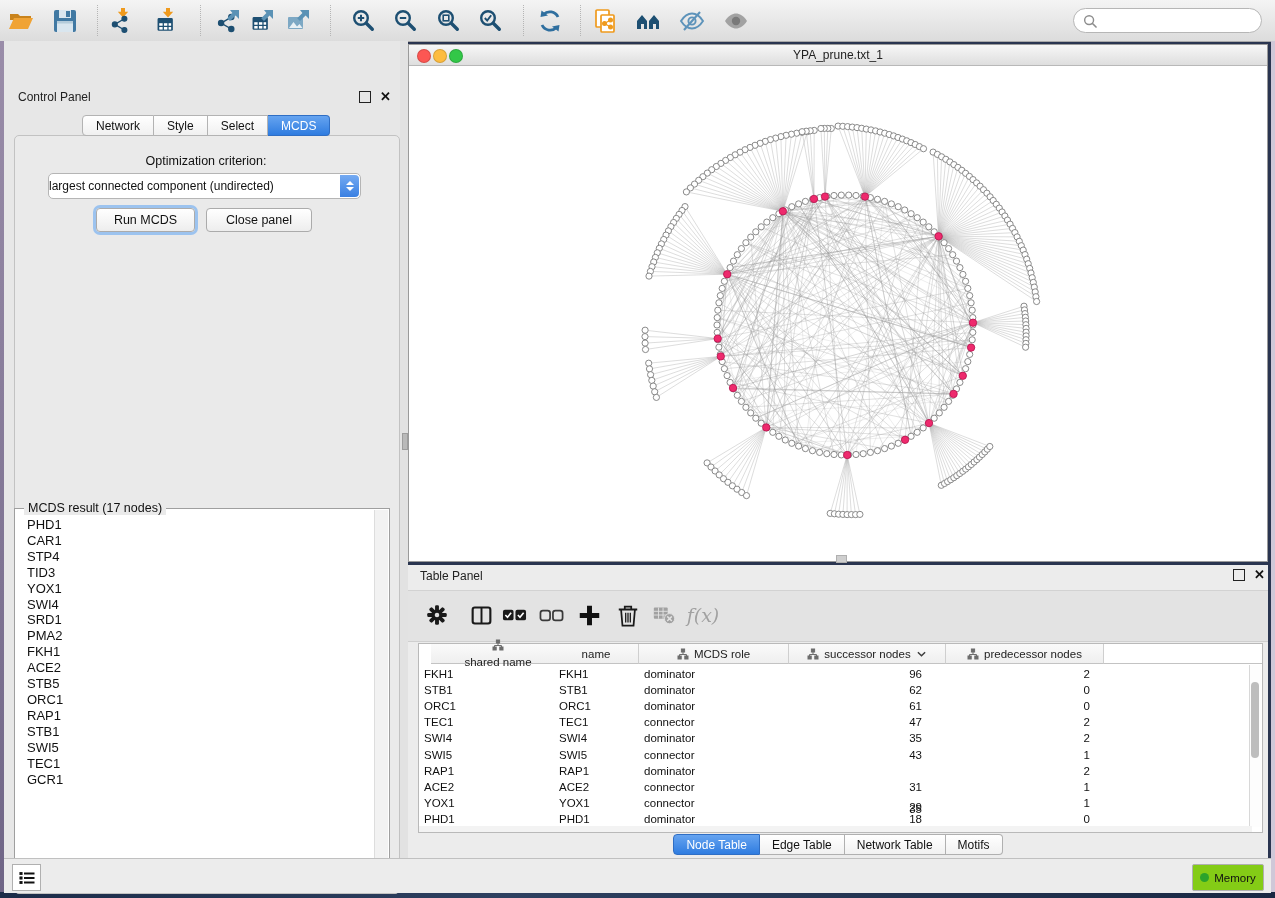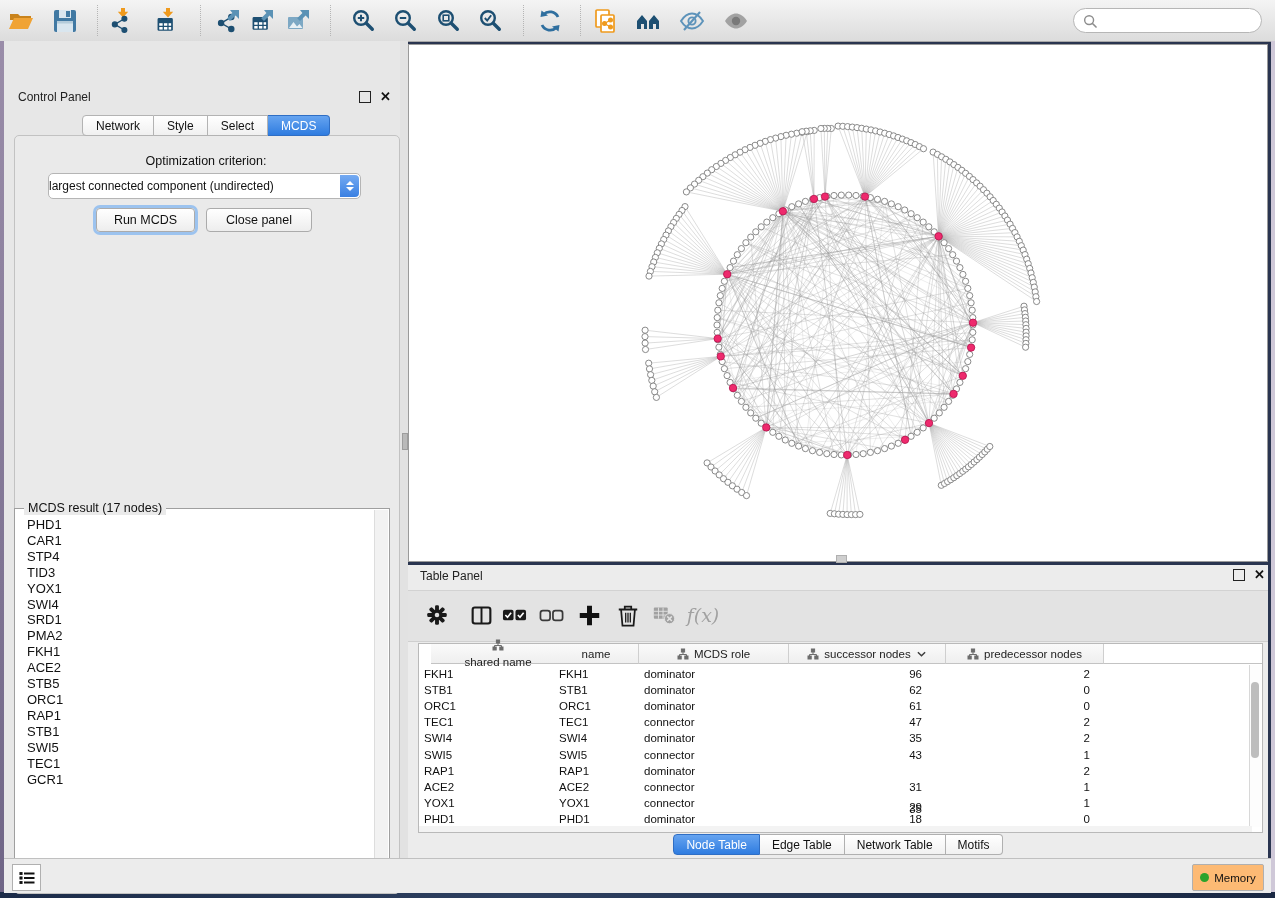--- a/index.html
+++ b/index.html
@@ -68,21 +68,21 @@
   #grid-thumb{position:absolute;left:1px;top:17px;width:8px;height:76px;background:#bdbdbd;border-radius:4px;}
   #hscroll{left:419px;top:826px;width:833px;height:6px;background:#f3f3f3;}
   #tp-tabs{left:408px;top:834px;width:860px;height:22px;display:flex;justify-content:center;}
   .tp-tab{height:21px;display:flex;align-items:center;justify-content:center;font-size:12px;color:#111;background:linear-gradient(#ffffff,#f1f1f1);border:1px solid #b0b0b0;border-left:none;box-sizing:border-box;padding:0 12px;}
   .tp-tab:first-child{border-left:1px solid #b0b0b0;border-radius:4px 0 0 4px;}
   .tp-tab:last-child{border-radius:0 4px 4px 0;}
   .tp-tab.sel{background:linear-gradient(#66a4f0,#2f7ce0);color:#fff;border-color:#2f6ec4;}
   
   #status-bar{left:4px;top:858px;width:1267px;height:34px;background:#ececec;border-top:1px solid #c0c0c0;}
   #list-btn{left:12px;top:864px;width:27px;height:25px;background:#fff;border:1px solid #b0b0b0;display:flex;align-items:center;justify-content:center;}
-  #memory-btn{left:1192px;top:864px;width:70px;height:25px;background:#fdba74;border:1px solid #b0b0b0;border-radius:2px;display:flex;align-items:center;justify-content:center;gap:5px;font-size:11.5px;color:#111;}
+  #memory-btn{left:1192px;top:864px;width:70px;height:25px;background:#84cc16;border:1px solid #b0b0b0;border-radius:2px;display:flex;align-items:center;justify-content:center;gap:5px;font-size:11.5px;color:#111;}
   #memory-dot{width:9px;height:9px;border-radius:50%;}
   .fx-text{font-family:"DejaVu Serif","Liberation Serif",serif;font-style:italic;font-size:19px;color:#9a9a9a;}
 </style>
 </head>
 <body>
 
 <div id="app">
   <div class="abs" id="toolbar">
       <div class="tbicon" style="left: 5px;">
         <svg width="26" height="26" viewBox="0 0 26 26">
@@ -303,20 +303,26 @@
           <div class="mcds-item">GCR1</div>
         </div>
       <div id="mcds-scroll"></div>
     </div>
   </div>
 
   <div class="abs" id="v-splitter"></div>
   <div class="abs" id="v-splitter-handle"></div>
 
   <div class="abs" id="net-window">
+    <div id="net-titlebar">
+      <span class="tl" id="tl-close" style="left: 8px; background: rgb(252, 87, 83); border: 1px solid rgba(0, 0, 0, 0.15);"></span>
+      <span class="tl" id="tl-min" style="left: 24px; background: rgb(253, 188, 64); border: 1px solid rgba(0, 0, 0, 0.15);"></span>
+      <span class="tl" id="tl-max" style="left: 40px; background: rgb(51, 199, 72); border: 1px solid rgba(0, 0, 0, 0.15);"></span>
+      <span id="net-title">YPA_prune.txt_1</span>
+    </div>
     <div id="net-canvas"><svg width="858" height="495" viewBox="0 0 858 495">
           <g>
             <line x1="405.0" y1="132.9" x2="332.4" y2="335.4" stroke="#999999" stroke-opacity="0.42" stroke-width="0.7"></line>
             <line x1="405.0" y1="132.9" x2="315.4" y2="215.3" stroke="#999999" stroke-opacity="0.42" stroke-width="0.7"></line>
             <line x1="405.0" y1="132.9" x2="508.2" y2="366.3" stroke="#999999" stroke-opacity="0.42" stroke-width="0.7"></line>
             <line x1="405.0" y1="132.9" x2="369.9" y2="370.3" stroke="#999999" stroke-opacity="0.42" stroke-width="0.7"></line>
             <line x1="405.0" y1="132.9" x2="495.7" y2="144.0" stroke="#999999" stroke-opacity="0.42" stroke-width="0.7"></line>
             <line x1="405.0" y1="132.9" x2="308.8" y2="273.8" stroke="#999999" stroke-opacity="0.42" stroke-width="0.7"></line>
             <line x1="405.0" y1="132.9" x2="417.8" y2="130.3" stroke="#999999" stroke-opacity="0.42" stroke-width="0.7"></line>
             <line x1="405.0" y1="132.9" x2="341.7" y2="346.9" stroke="#999999" stroke-opacity="0.42" stroke-width="0.7"></line>

